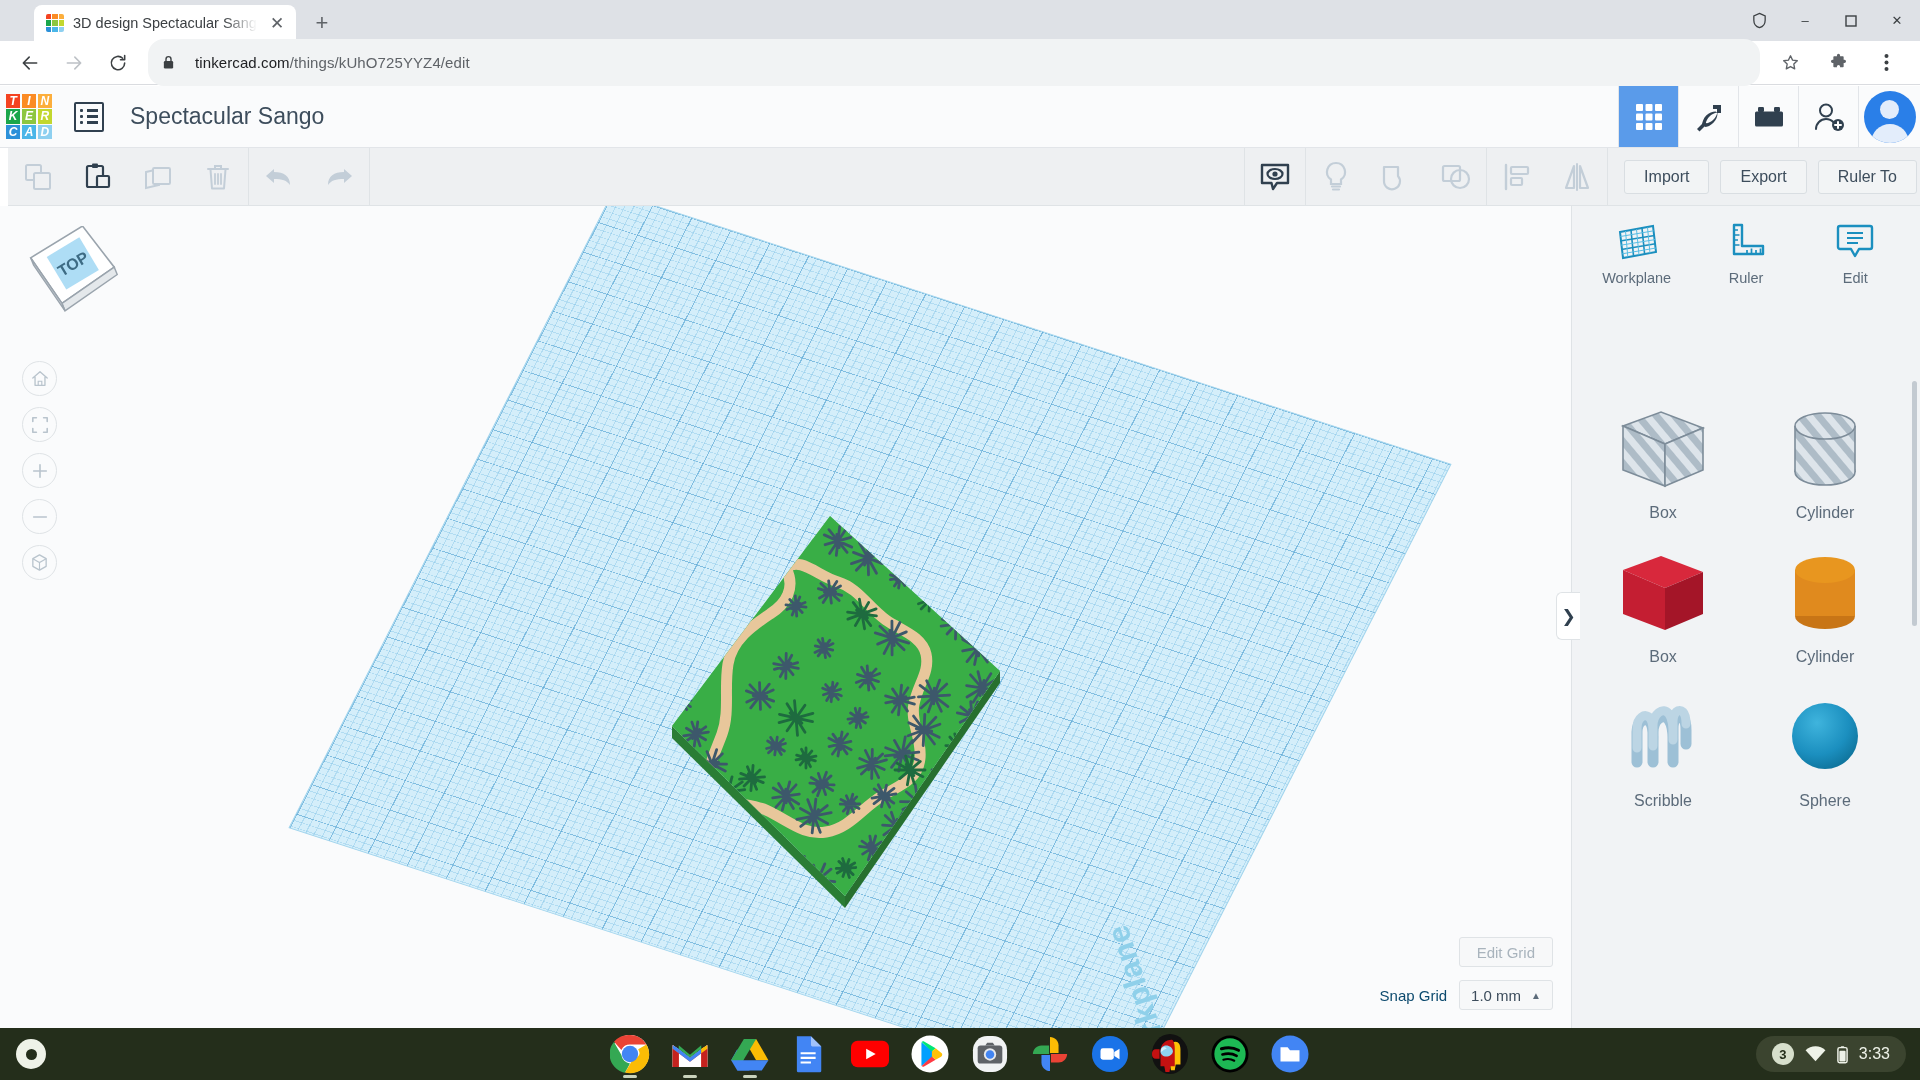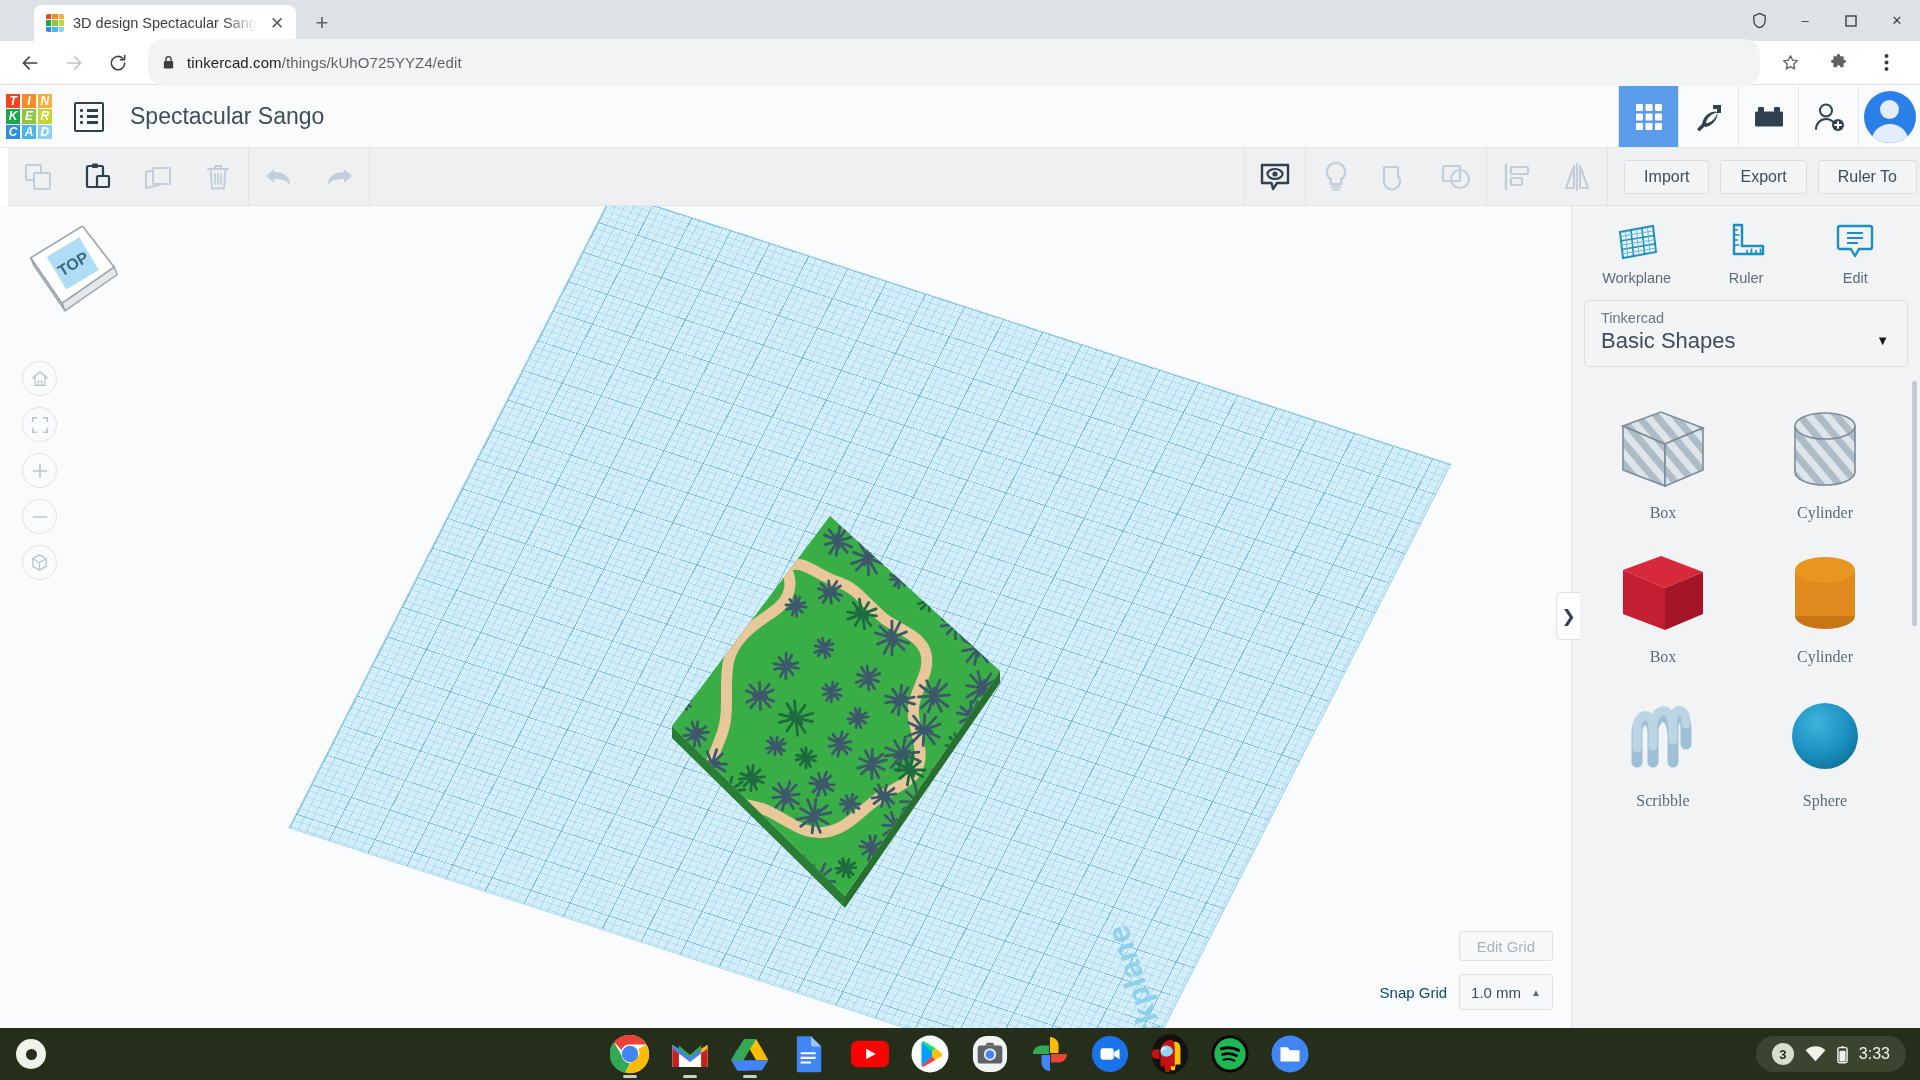--- a/index.html
+++ b/index.html
@@ -58,21 +58,21 @@
     border-bottom: 1px solid #dadce0;
   }
   .nav-btn {
     width: 36px; height: 36px; margin: 0 4px; border-radius: 50%;
     display: flex; align-items: center; justify-content: center;
     color: #5f6368; font-size: 19px;
   }
   .nav-btn.disabled { color: #bdc1c6; }
   .omnibox {
     flex: 1 1 auto; height: 47px; margin: 0 8px; background: #f1f3f4;
-    border-radius: 16px; display: flex; align-items: center; padding: 0 14px; gap: 12px;
+    border-radius: 16px; display: flex; align-items: center; padding: 0 14px; gap: 20px;
   }
   .omnibox-url { font-size: 15px; color: #202124; letter-spacing: .1px; }
   .omnibox-url .dim { color: #5f6368; }
   .omni-right { display: flex; align-items: center; gap: 4px; padding-right: 4px; }
 
   
   .tc-header {
     position: absolute; top: 86px; left: 0; width: 1920px; height: 62px;
     background: #fafbfc; border-bottom: 1px solid #e2e5e9;
     display: flex; align-items: center;
@@ -182,21 +182,21 @@
     position: absolute; right: 18px; bottom: 18px; text-align: right;
   }
   .edit-grid-btn {
     display: inline-flex; align-items: center; justify-content: center;
     height: 30px; padding: 0 17px; border: 1px solid #dfe3e6; border-radius: 3px;
     background: #f7f8f9; color: #a9b4bd; font-size: 15px;
   }
   .snap-row { display: flex; align-items: center; justify-content: flex-end; gap: 12px; margin-top: 13px; }
   .snap-label { font-size: 15px; color: #0c4a6e; }
   .snap-select {
-    height: 36px; padding: 0 11px; border: 1px solid #dfe3e6; border-radius: 3px;
+    height: 30px; padding: 0 11px; border: 1px solid #dfe3e6; border-radius: 3px;
     background: #f7f8f9; color: #3d4d5c; font-size: 15px;
     display: flex; align-items: center; gap: 10px;
   }
 
   
   .panel-handle {
     position: absolute; left: 1556px; top: 592px; width: 24px; height: 48px;
     background: #fff; border: 1px solid #dfe3e6; border-right: none;
     border-radius: 6px 0 0 6px;
     display: flex; align-items: center; justify-content: center;
@@ -215,21 +215,21 @@
     margin: 4px 12px 0; background: #f2f4f6; border: 1px solid #dde1e5; border-radius: 4px;
     padding: 9px 16px 12px; position: relative;
   }
   .ps-top { font-size: 14.5px; color: #6a7682; }
   .ps-main { font-size: 22px; color: #3d4d5c; margin-top: 2px; }
   .ps-caret { position: absolute; right: 18px; top: 32px; color: #1a1a1a; font-size: 13px; }
 
   .shape-grid {
     position: absolute; top: 166px; left: 0; right: 0; bottom: 0;
     display: grid; grid-template-columns: 1fr 1fr; align-content: start;
-    padding: 12px 14px 0 10px; overflow: hidden; font-family: Liberation Serif, serif;
+    padding: 12px 14px 0 10px; overflow: hidden;
   }
   .shape-cell { display: flex; flex-direction: column; align-items: center; padding: 12px 0 6px; }
   .shape-art { width: 112px; height: 104px; display: flex; align-items: center; justify-content: center; }
   .shape-name { font-size: 16px; color: #5c6b7a; margin-top: 4px; }
   .panel-scroll {
     position: absolute; right: 3px; top: 175px; width: 5px; height: 245px;
     background: #c3cad1; border-radius: 3px;
   }
 
   
@@ -683,25 +683,20 @@
 
       <div class="ptool">
         <svg width="44" height="44" viewBox="0 0 44 44">
           <path d="M7,6 h30 a2,2 0 0 1 2,2 v19 a2,2 0 0 1 -2,2 h-11 l-4,7 -4,-7 h-11 a2,2 0 0 1 -2,-2 v-19 a2,2 0 0 1 2,-2 z" fill="none" stroke="#1b8fbf" stroke-width="2.4" stroke-linejoin="round"></path>
           <path d="M14,13 h16 M14,18 h16 M14,23 h11" stroke="#1b8fbf" stroke-width="2"></path>
         </svg>
         <span class="ptool-label">Edit</span>
       </div>
     </div>
 
-    <div class="panel-select">
-      <div class="ps-top">Tinkercad</div>
-      <div class="ps-main">Basic Shapes</div>
-      <div class="ps-caret">▼</div>
-    </div>
 
     <div class="shape-grid" id="shapeGrid">
         <div class="shape-cell">
           <div class="shape-art">
             <svg width="104" height="96" viewBox="0 0 104 96">
               <defs>
                 <pattern id="stripe0" width="14" height="14" patternUnits="userSpaceOnUse" patternTransform="rotate(-40)">
                   <rect width="14" height="14" fill="#aebcc7"></rect>
                   <rect width="7" height="14" fill="#dde4ea"></rect>
                 </pattern>

